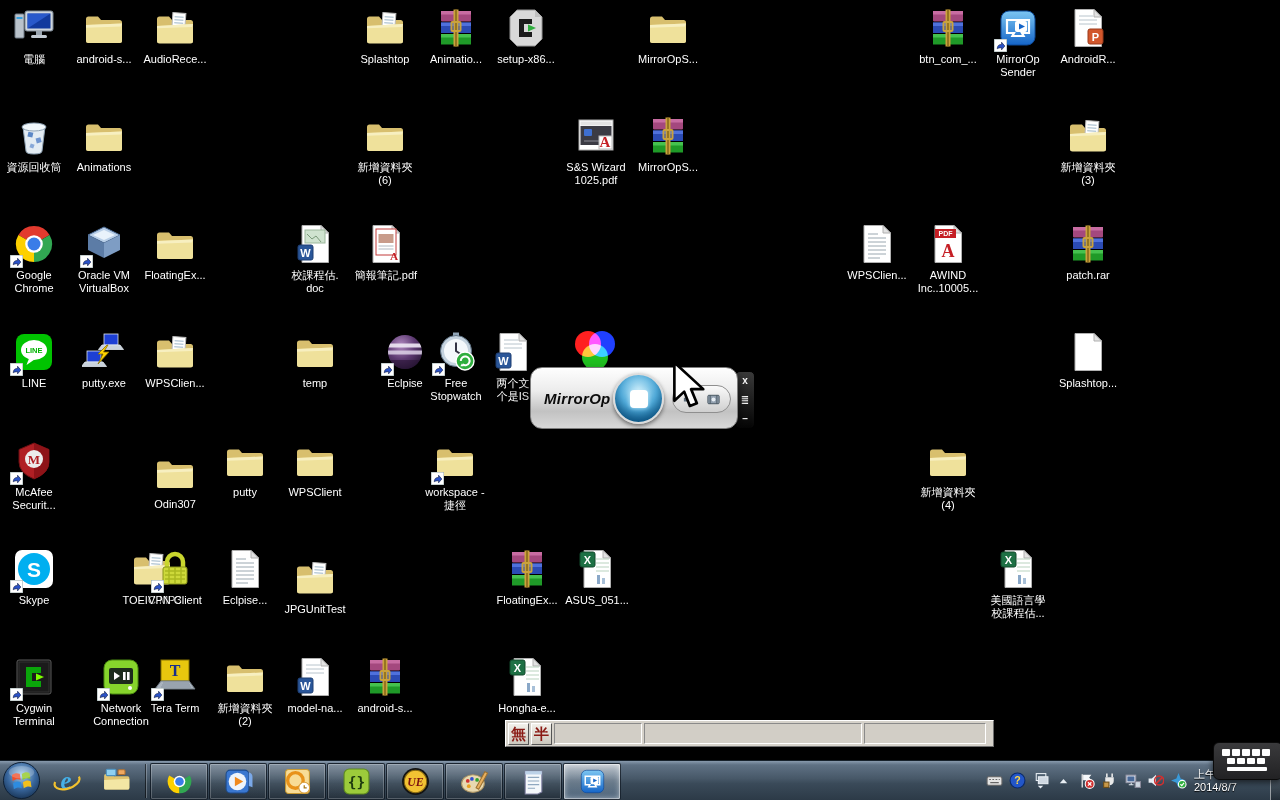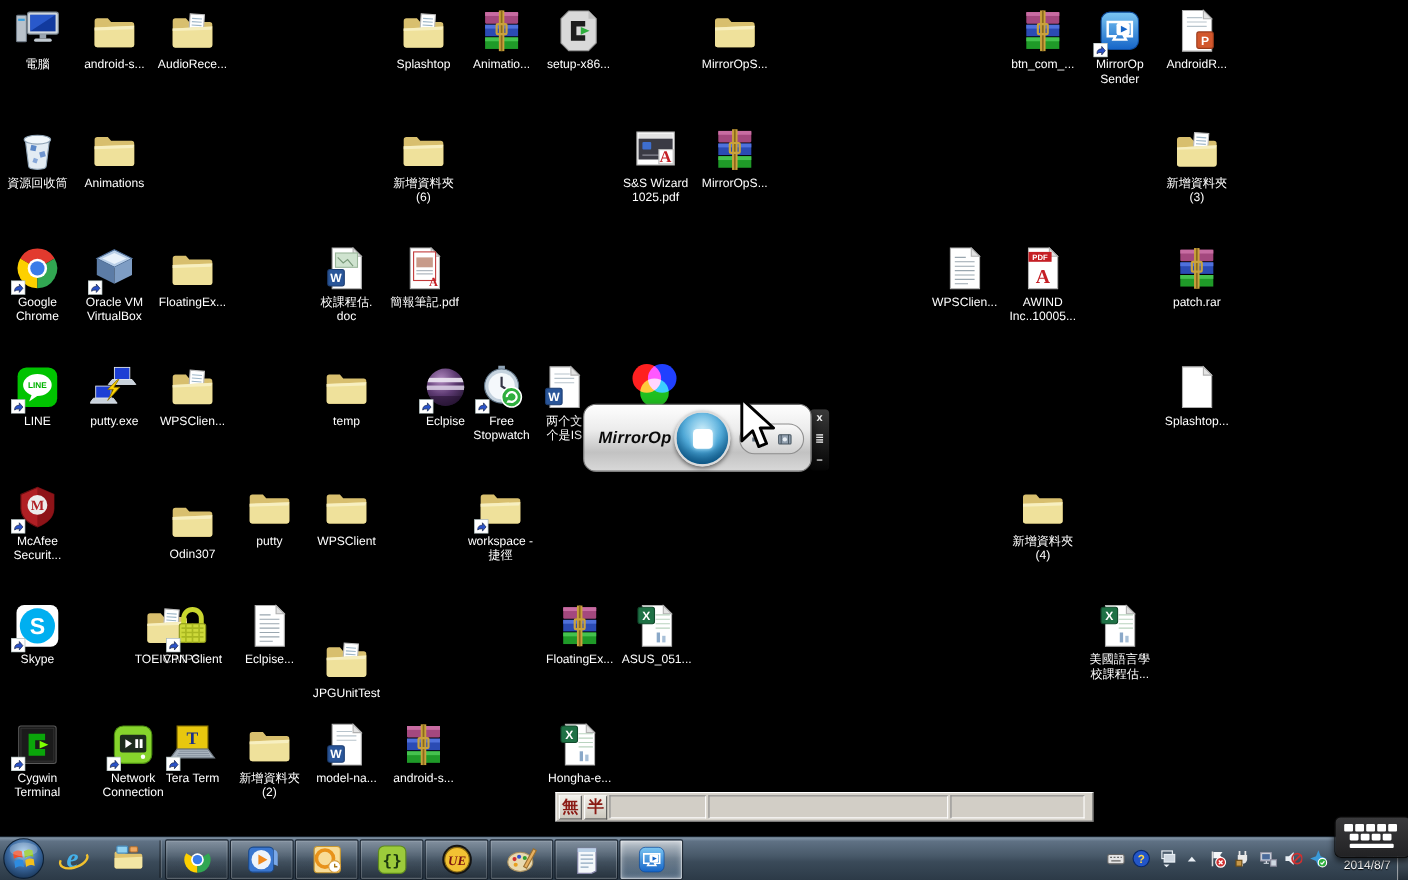--- a/index.html
+++ b/index.html
@@ -71,22 +71,22 @@
     background:linear-gradient(rgba(255,255,255,.22),rgba(255,255,255,.06) 46%,rgba(0,0,0,.16));
     box-shadow:inset 0 0 0 1px rgba(255,255,255,.22);
     display:flex;align-items:center;justify-content:center;cursor:pointer;}
   .tb-btn svg{width:29px;height:29px;}
   .tb-btn.active{background:linear-gradient(rgba(255,255,255,.6),rgba(220,235,250,.3) 46%,rgba(140,180,220,.35));
     box-shadow:inset 0 0 6px rgba(255,255,255,.6), inset 0 0 0 1px rgba(255,255,255,.4);}
   .tb-space{flex:1 1 auto;}
   .tray{display:flex;align-items:center;gap:4px;margin-right:6px;}
   .tray .ticon{width:19px;height:19px;display:flex;align-items:center;justify-content:center;cursor:pointer;}
   .tray .ticon svg{width:17px;height:17px;}
-  .tray-clock{width:58px;text-align:center;color:#fff;font-size:11px;line-height:13px;
-    text-shadow:0 1px 1px #000;margin-right:8px;cursor:default;}
+  .tray-clock{width:58px;text-align:left;color:#fff;font-size:11px;line-height:13px;
+    text-shadow:0 1px 1px #000;margin-right:28px;cursor:default;}
   .show-desktop{position:absolute;right:0;top:0;width:10px;height:40px;
     background:linear-gradient(rgba(255,255,255,.2),rgba(0,0,0,.25));
     border-left:1px solid rgba(255,255,255,.5);}
 
   
   .kb-overlay{position:absolute;right:-3px;top:742px;width:70px;height:38px;z-index:60;
     background:linear-gradient(#3a3a3c,#222224);border:1px solid #0a0a0a;border-radius:6px;
     box-shadow:0 2px 6px rgba(0,0,0,.7);display:flex;align-items:center;justify-content:center;cursor:pointer;}
   .kb-overlay svg{width:58px;height:28px;}
 
@@ -704,21 +704,21 @@
       <div class="dicon" style="left: 208px; top: 547px;">
         <div class="art">
           <svg viewBox="0 0 44 44">
             <path d="M9 3.5 h19 l7.5 7.5 v29.5 h-26.5z" fill="#fff" stroke="#b0b0b0"></path>
             <path d="M28 3.5 l7.5 7.5 h-7.5z" fill="#e2e2e2" stroke="#b0b0b0"></path>
             <path d="M13 12 h10 M13 16 h18 M13 20 h18 M13 24 h18 M13 28 h18 M13 32 h18 M13 36 h12" stroke="#9aa7b0"></path>
           </svg>
         </div>
         <div class="lbl">Eclpise...</div>
       </div>
-      <div class="dicon" style="left: 278px; top: 578px;">
+      <div class="dicon" style="left: 278px; top: 556px;">
         <div class="art">
           <svg viewBox="0 0 44 44">
             <path d="M4 13 q0-2.5 2.5-2.5 h9.5 l3 3.5 h18.5 q2.5 0 2.5 2.5 v18 q0 2.5-2.5 2.5 h-31 q-2.5 0-2.5-2.5z" fill="#d8bf6e"></path>
             <g transform="rotate(4 26 20)">
               <rect x="19" y="7" width="13" height="17" fill="#fff" stroke="#b9b9b9"></rect>
               <path d="M21 11 h9 M21 14 h9 M21 17 h9 M21 20 h6" stroke="#9db6c8" stroke-width="1"></path>
             </g>
             <path d="M4 20 l36-2 v17 q0 2.5-2.5 2.5 h-31 q-2.5 0-2.5-2.5z" fill="#efe19b"></path>
             <path d="M4 20 l36-2 -1 3 -35 1.2z" fill="#f7efc0"></path>
           </svg>

